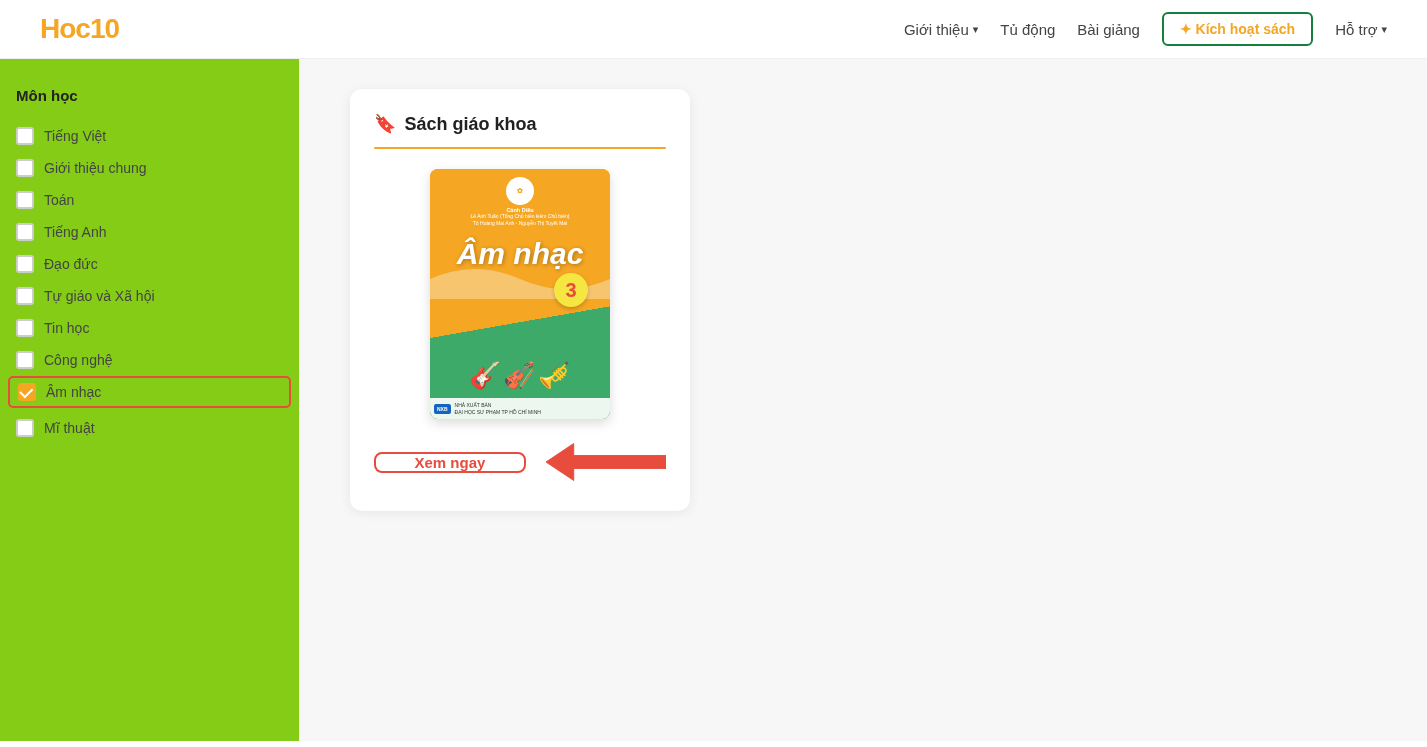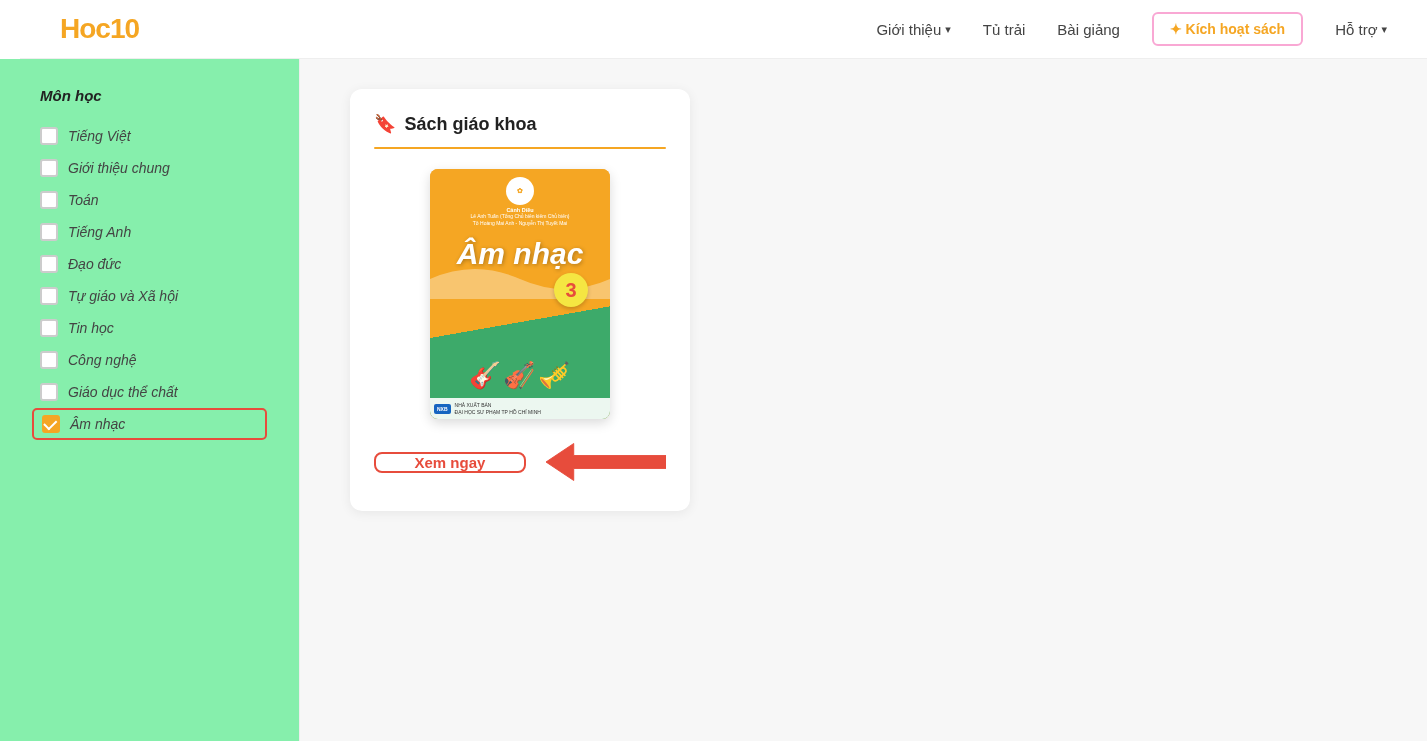--- a/index.html
+++ b/index.html
@@ -6,44 +6,43 @@
     body { font-family: -apple-system, BlinkMacSystemFont, 'Segoe UI', sans-serif; background: #fff; color: #333; }
 
     
     .header {
       display: flex;
       align-items: center;
       justify-content: space-between;
       padding: 12px 40px;
       border-bottom: 1px solid #eee;
       background: #fff;
-      margin-left: 20px;
     }
     .logo {
       font-size: 28px;
       font-weight: 900;
       color: #1a1a2e;
       letter-spacing: -1px;
     }
     .logo span { color: #f5a623; }
     .nav {
       display: flex;
       align-items: center;
-      gap: 32px;
+      gap: 22px;
     }
     .nav-item {
       font-size: 15px;
       color: #444;
       cursor: pointer;
       display: flex;
       align-items: center;
       gap: 4px;
     }
     .nav-btn-activate {
-      border: 2px solid #f9a8d4;
+      border: 2px solid #15803d;
       color: #f5a623;
       background: #fff;
       border-radius: 6px;
       padding: 7px 16px;
       font-size: 14px;
       font-weight: 600;
       cursor: pointer;
       display: flex;
       align-items: center;
       gap: 6px;
@@ -52,25 +51,24 @@
     
     .main {
       display: flex;
       min-height: calc(100vh - 65px);
       background: #f7f7f7;
     }
 
     
     .sidebar {
       width: 300px;
-      background: #86efac;
-      padding: 28px 40px;
+      background: #84cc16;
+      padding: 28px 16px;
       border-right: 1px solid #eee;
       flex-shrink: 0;
-      font-style: italic;
     }
     .sidebar-title {
       font-size: 15px;
       font-weight: 700;
       color: #222;
       margin-bottom: 16px;
     }
     .filter-item {
       display: flex;
       align-items: center;
@@ -170,21 +168,21 @@
 
 <header class="header">
   <div class="logo">
     <span>Hoc</span><span style="color:#f5a623;">10</span>
   </div>
   <nav class="nav">
     <span class="nav-item">
       <span>Giới thiệu</span>
       <span style="font-size:11px;">▾</span>
     </span>
-    <span class="nav-item">Tủ trải</span>
+    <span class="nav-item">Tủ động</span>
     <span class="nav-item">Bài giảng</span>
     <button class="nav-btn-activate">✦ Kích hoạt sách</button>
     <span class="nav-item">
       <span>Hỗ trợ</span>
       <span style="font-size:11px;">▾</span>
     </span>
   </nav>
 </header>
 
 <div class="main">
@@ -217,30 +215,30 @@
       <label>Tự giáo và Xã hội</label>
     </div>
     <div class="filter-item">
       <span class="checkbox"></span>
       <label>Tin học</label>
     </div>
     <div class="filter-item">
       <span class="checkbox"></span>
       <label>Công nghệ</label>
     </div>
-    <div class="filter-item">
-      <span class="checkbox"></span>
-      <label>Giáo dục thể chất</label>
-    </div>
 
     <div class="filter-item active-row">
       <span class="checkbox checked"></span>
       <label>Âm nhạc</label>
     </div>
 
+    <div class="filter-item" style="margin-top:4px;">
+      <span class="checkbox"></span>
+      <label>Mĩ thuật</label>
+    </div>
   </aside>
 
   <main class="content">
     <div class="book-card">
       <div class="book-section-title">
         <span class="bookmark-icon">🔖</span>
         <span>Sách giáo khoa</span>
       </div>
       <div class="section-divider"></div>
 

